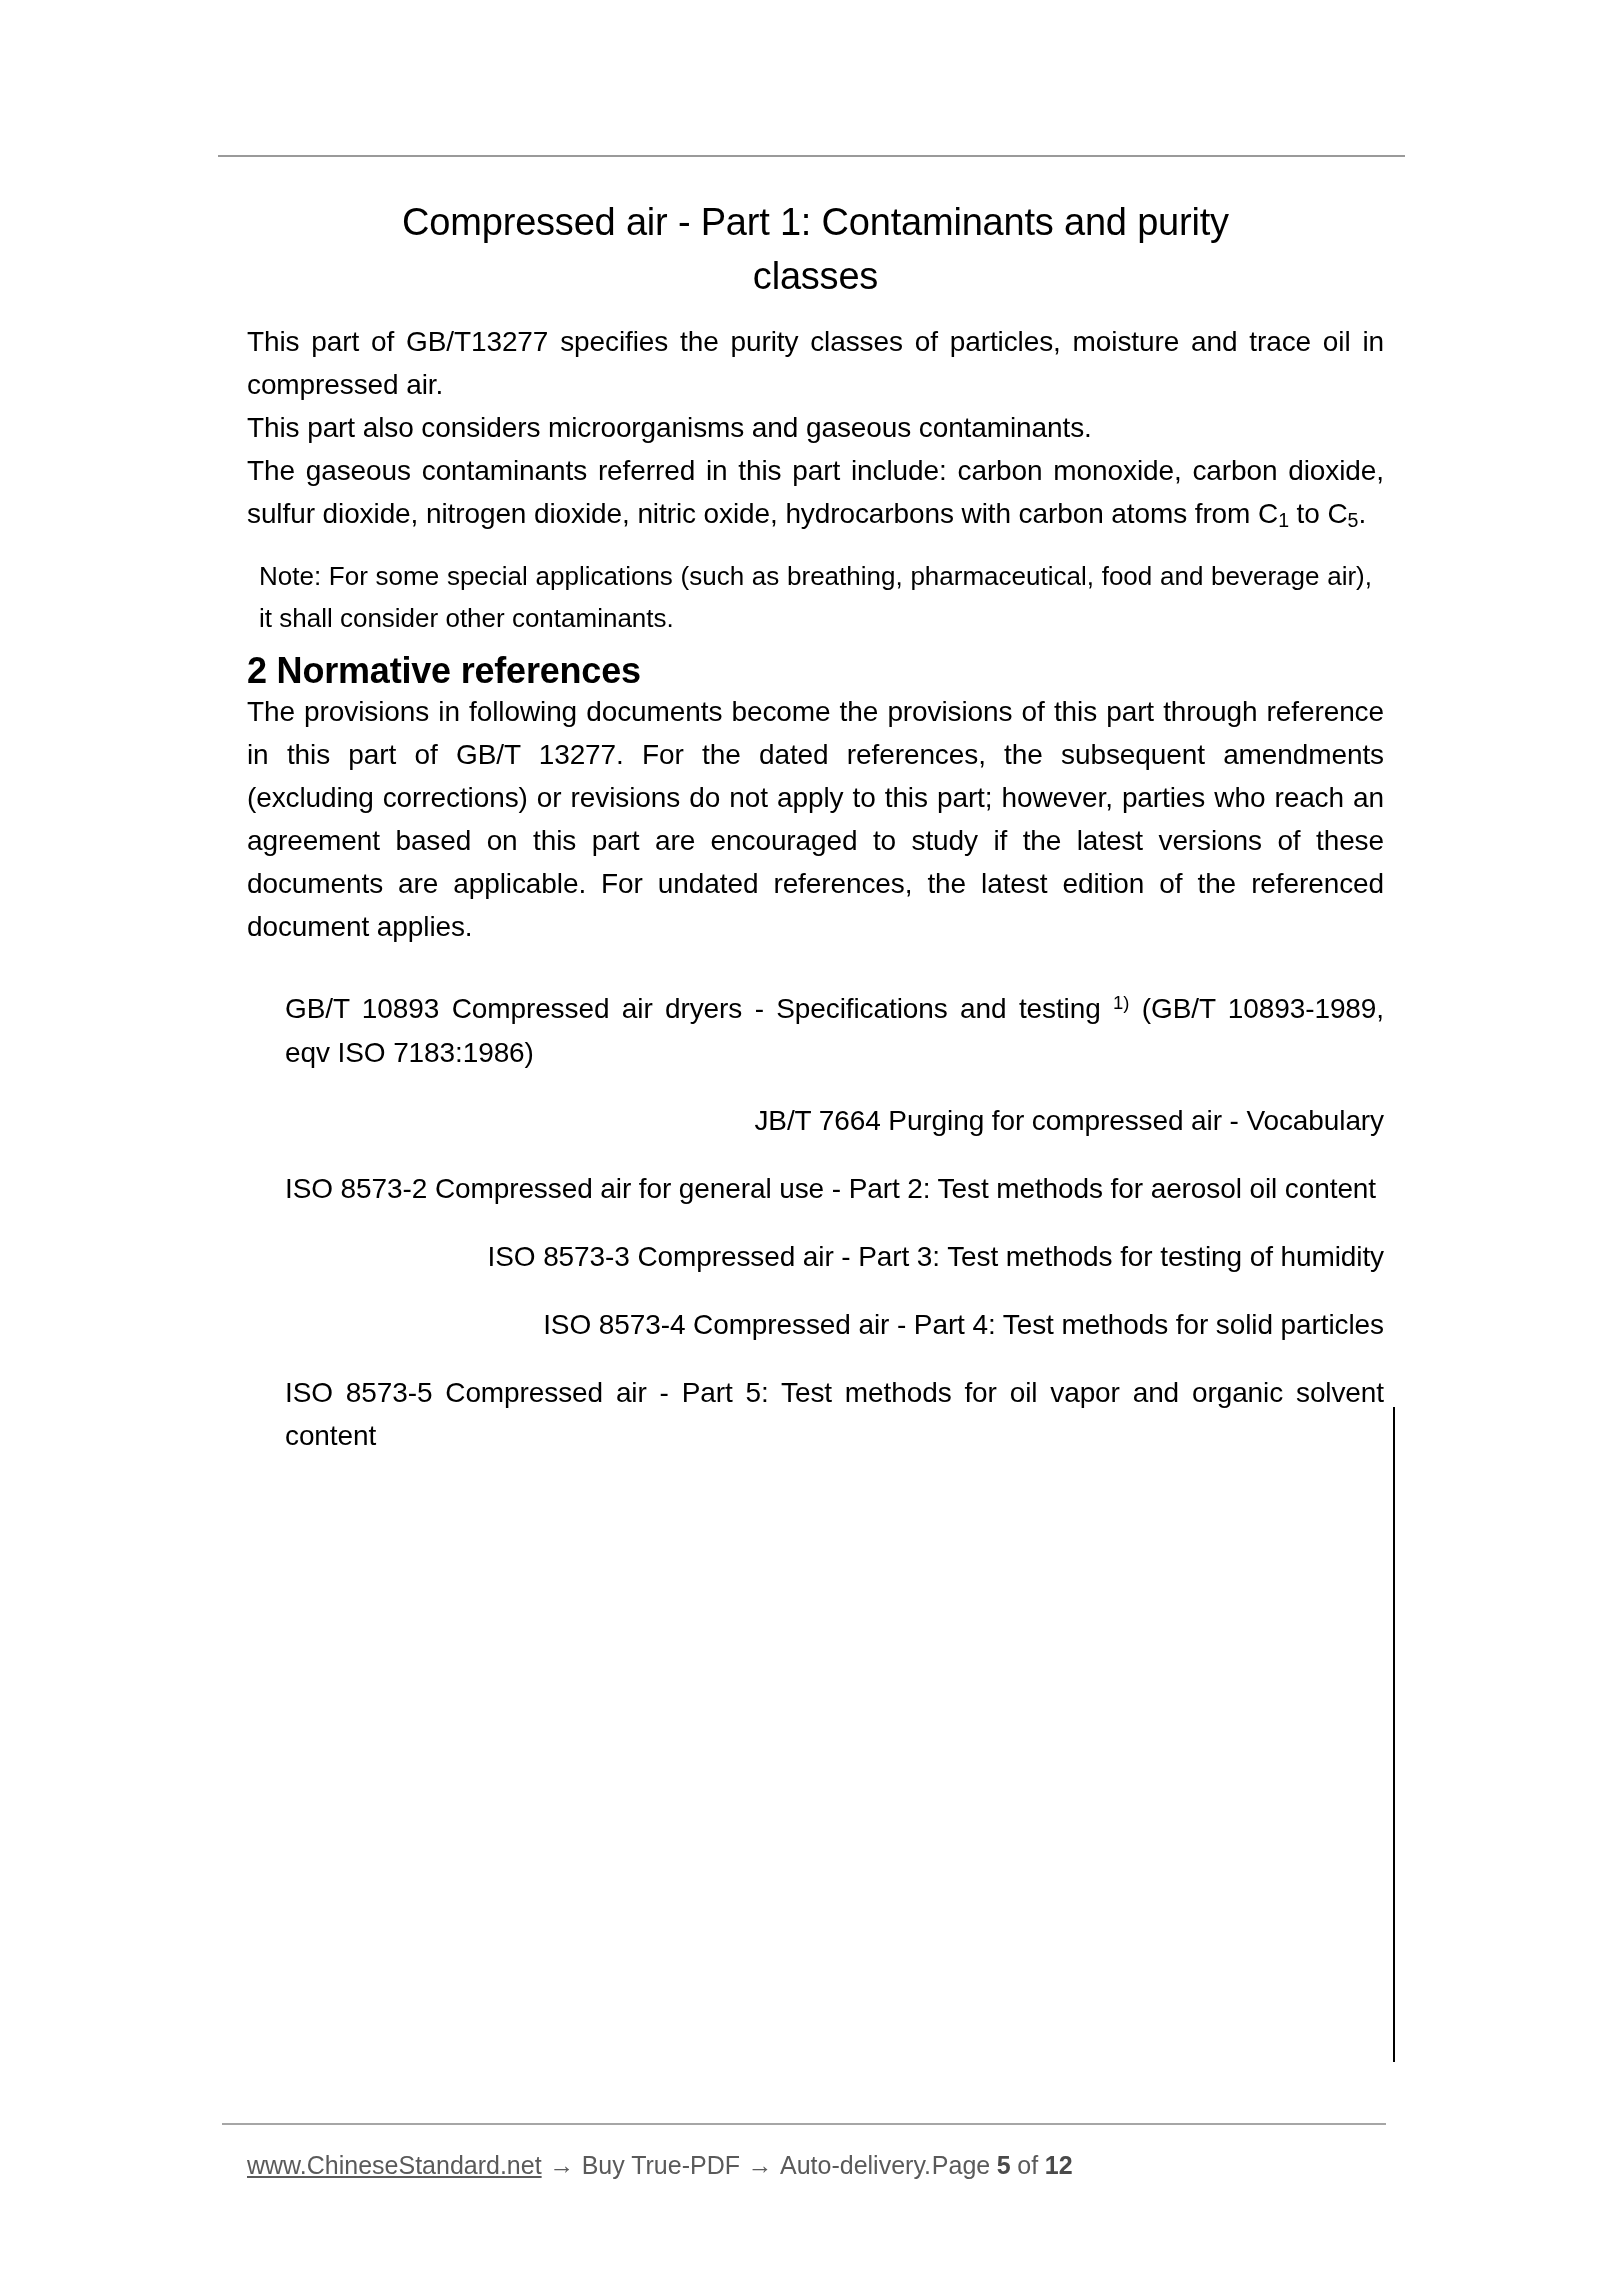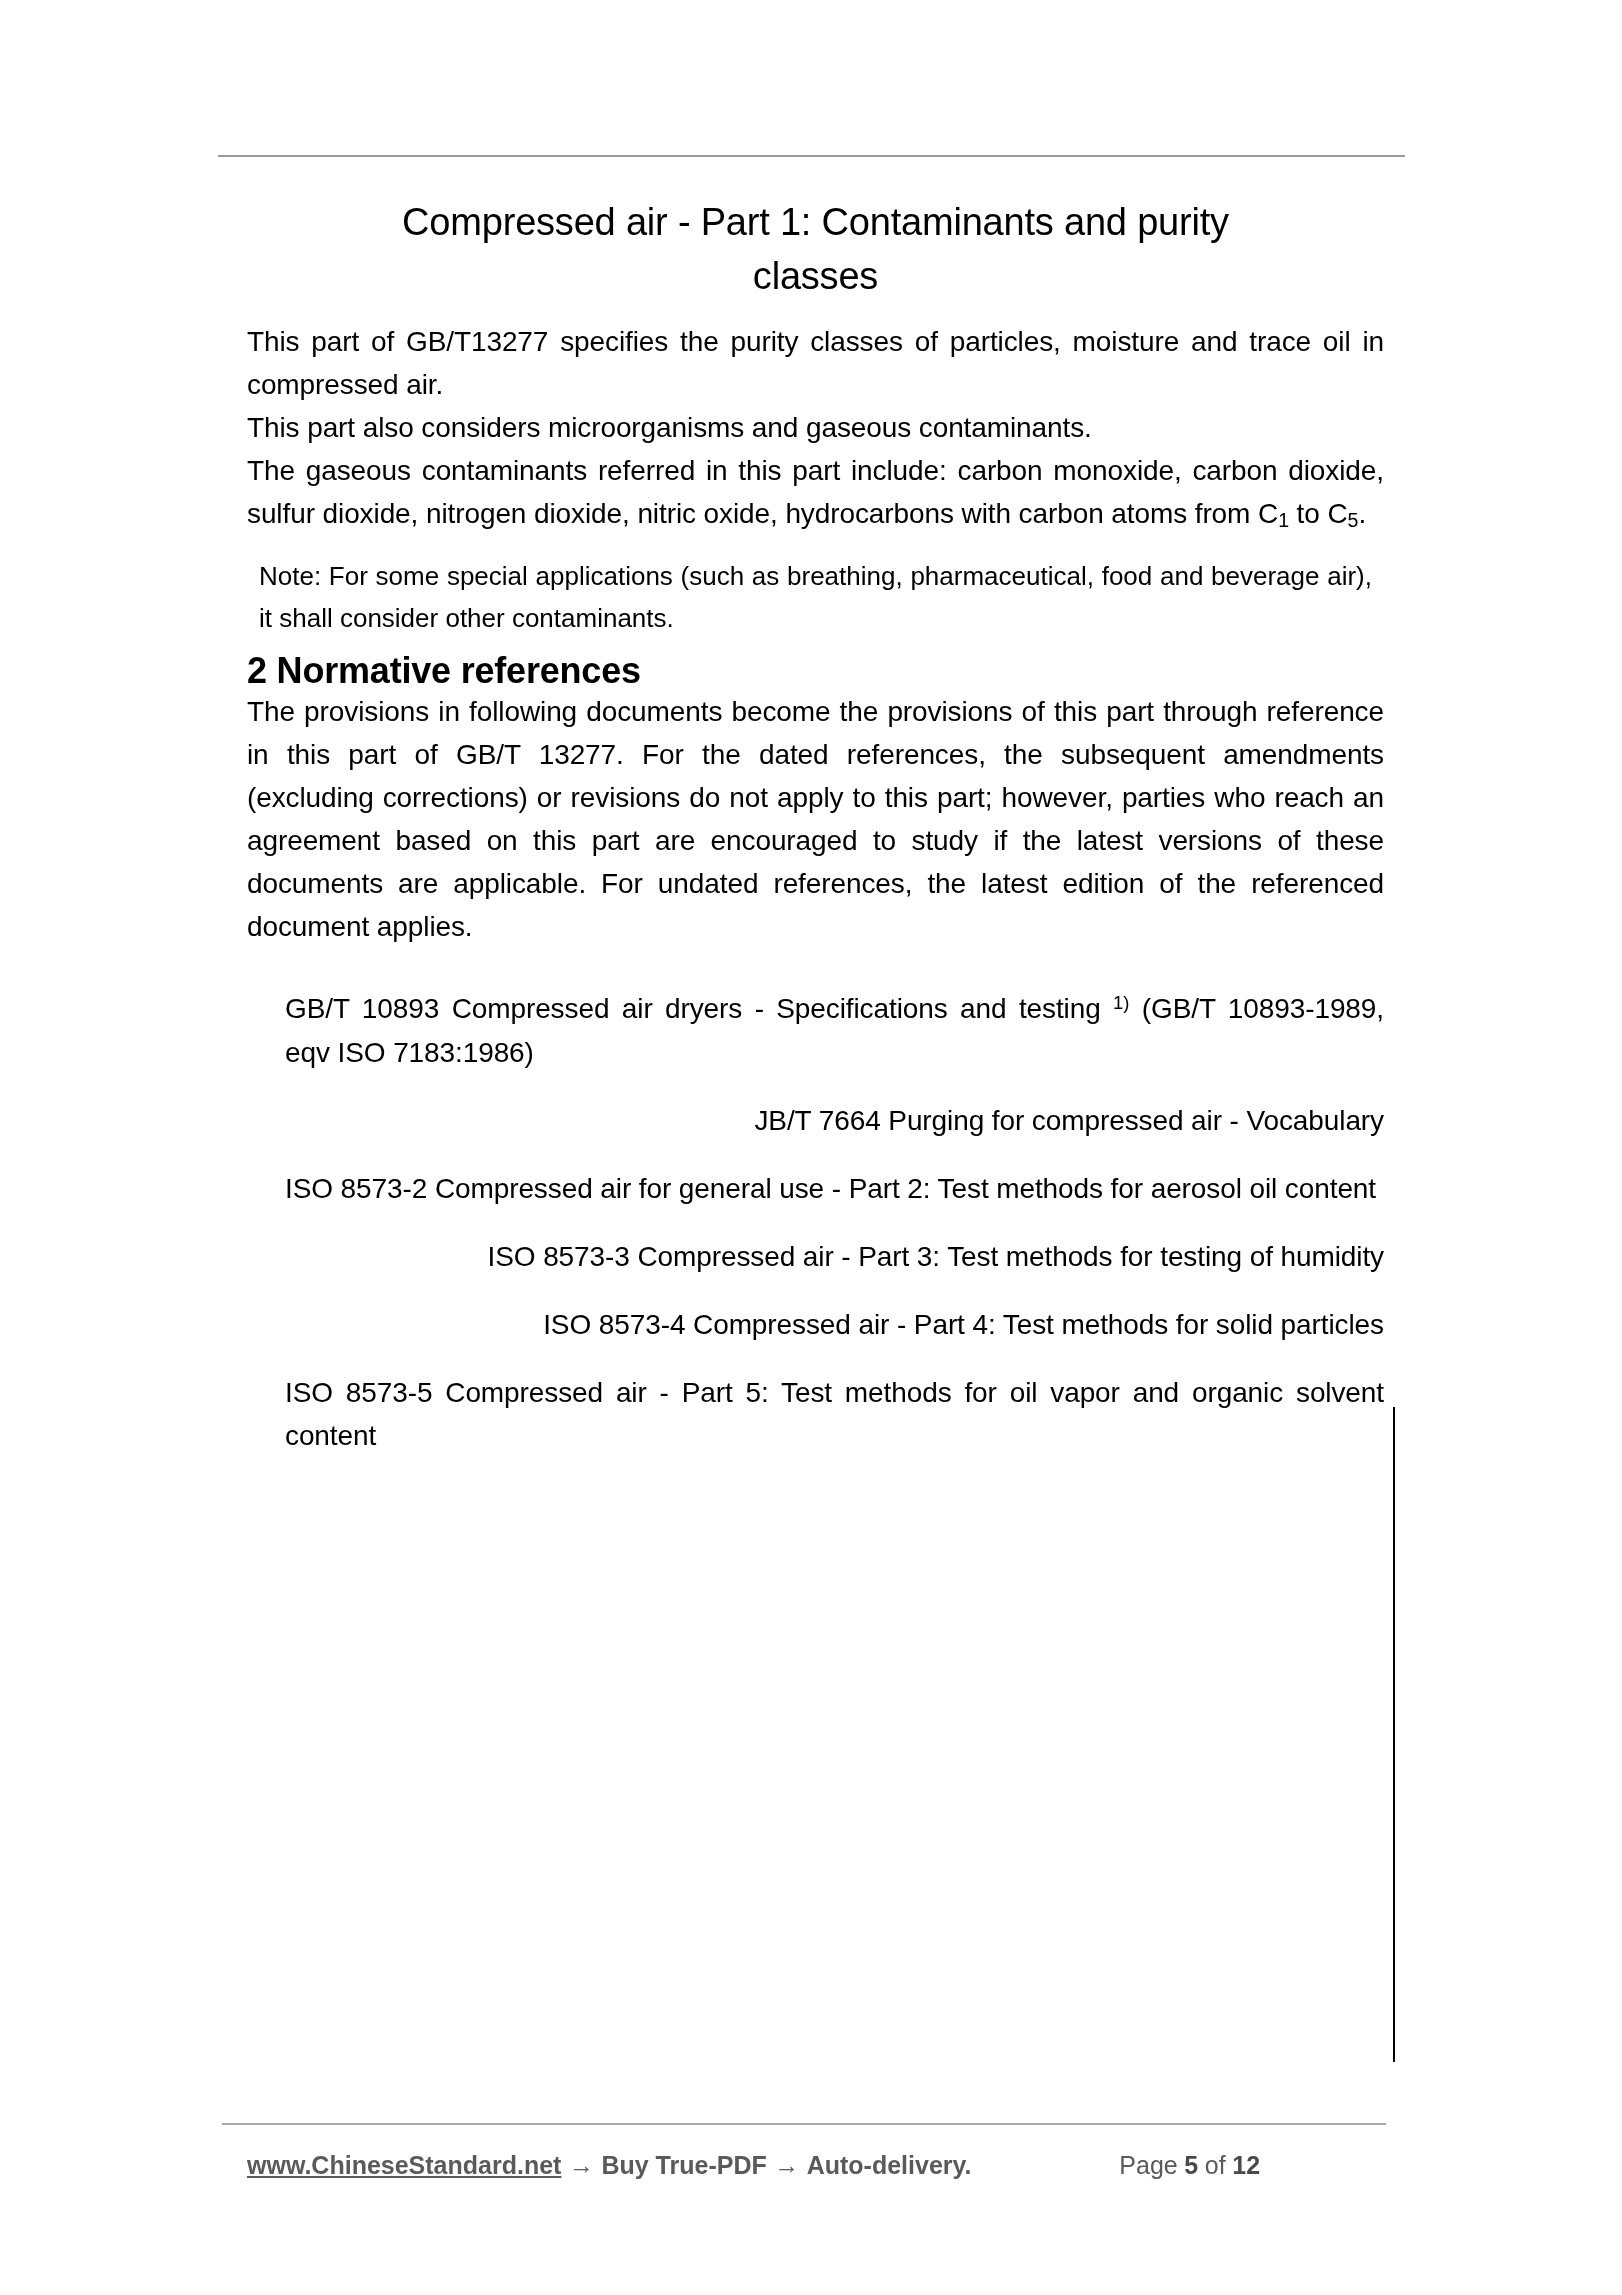--- a/index.html
+++ b/index.html
@@ -145,28 +145,27 @@
     position: absolute;
     left: 247px;
     top: 2151px;
     width: 1137px;
     font-size: 25px;
     color: #5a5a5a;
     display: flex;
     align-items: baseline;
     white-space: nowrap;
   }
-  .footer-left { display: flex; align-items: flex-start; font-weight: bold; }
+  .footer-left { display: flex; align-items: flex-start; }
   .footer-url {
     text-decoration: underline;
     color: #5a5a5a;
   }
   .footer-arrow { margin: 0 7.5px; }
   .footer-right {
-    margin-left: 147px;
     display: flex;
     align-items: baseline;
   }
   .footer-right .num {
     font-weight: bold;
     color: #4a4a4a;
     margin: 0 5.8px;
   }
   .footer-right .lbl { margin: 0 0.8px; }
 </style>

